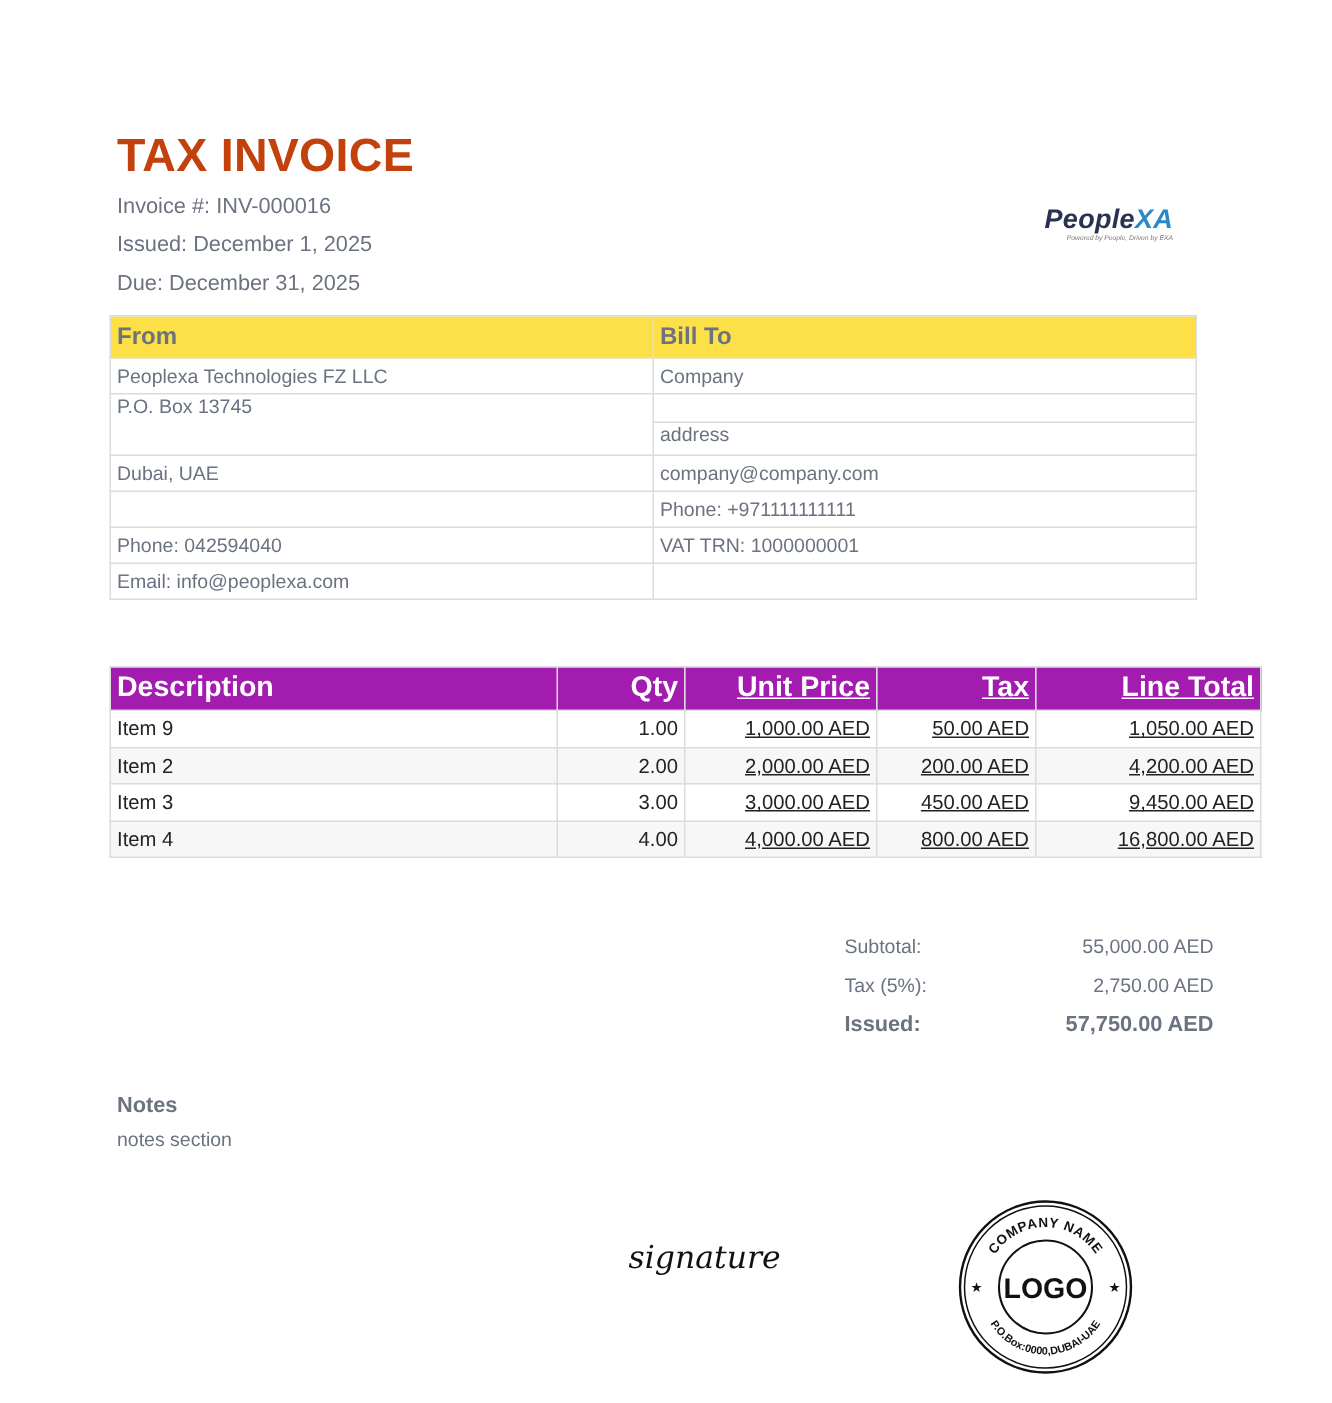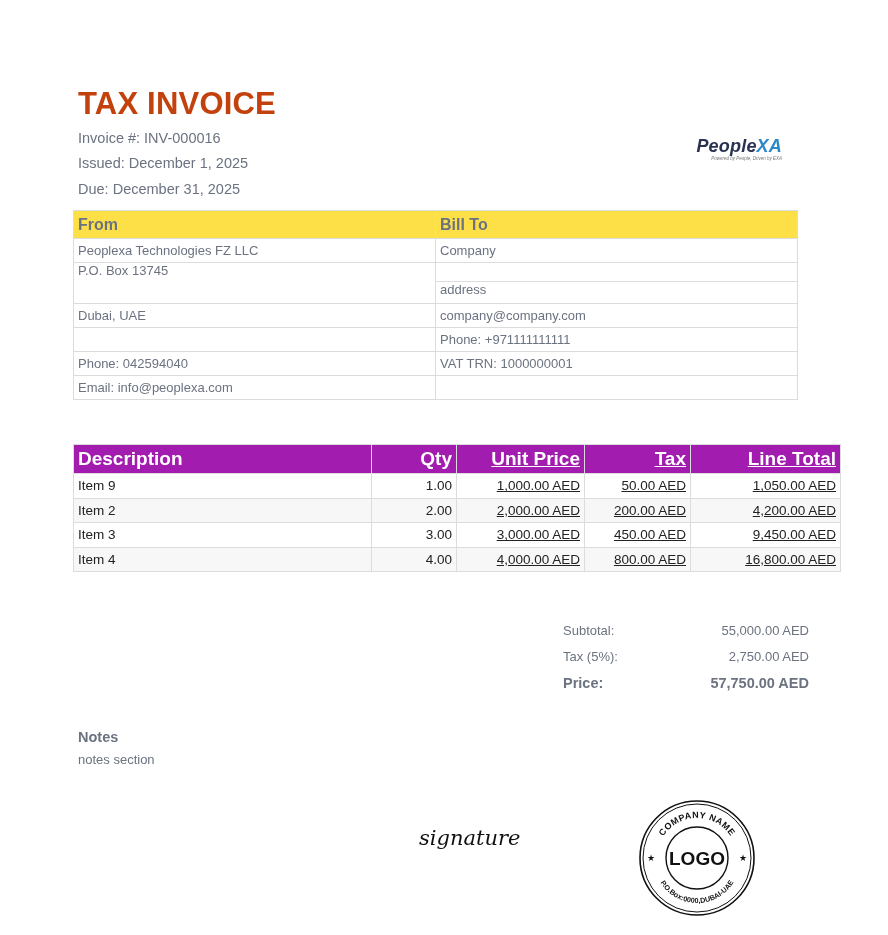--- a/index.html
+++ b/index.html
@@ -139,21 +139,21 @@
 <div class="totals">
   <div class="trow">
     <span>Subtotal:</span>
     <span>55,000.00 AED</span>
   </div>
   <div class="trow">
     <span>Tax (5%):</span>
     <span>2,750.00 AED</span>
   </div>
   <div class="trow total">
-    <span>Price:</span>
+    <span>Issued:</span>
     <span>57,750.00 AED</span>
   </div>
 </div>
 
 <div class="notes-h">Notes</div>
 <div class="notes-t">notes section</div>
 
 <div class="signature">signature</div>
 
 <svg class="stamp" viewBox="0 0 120 120">

